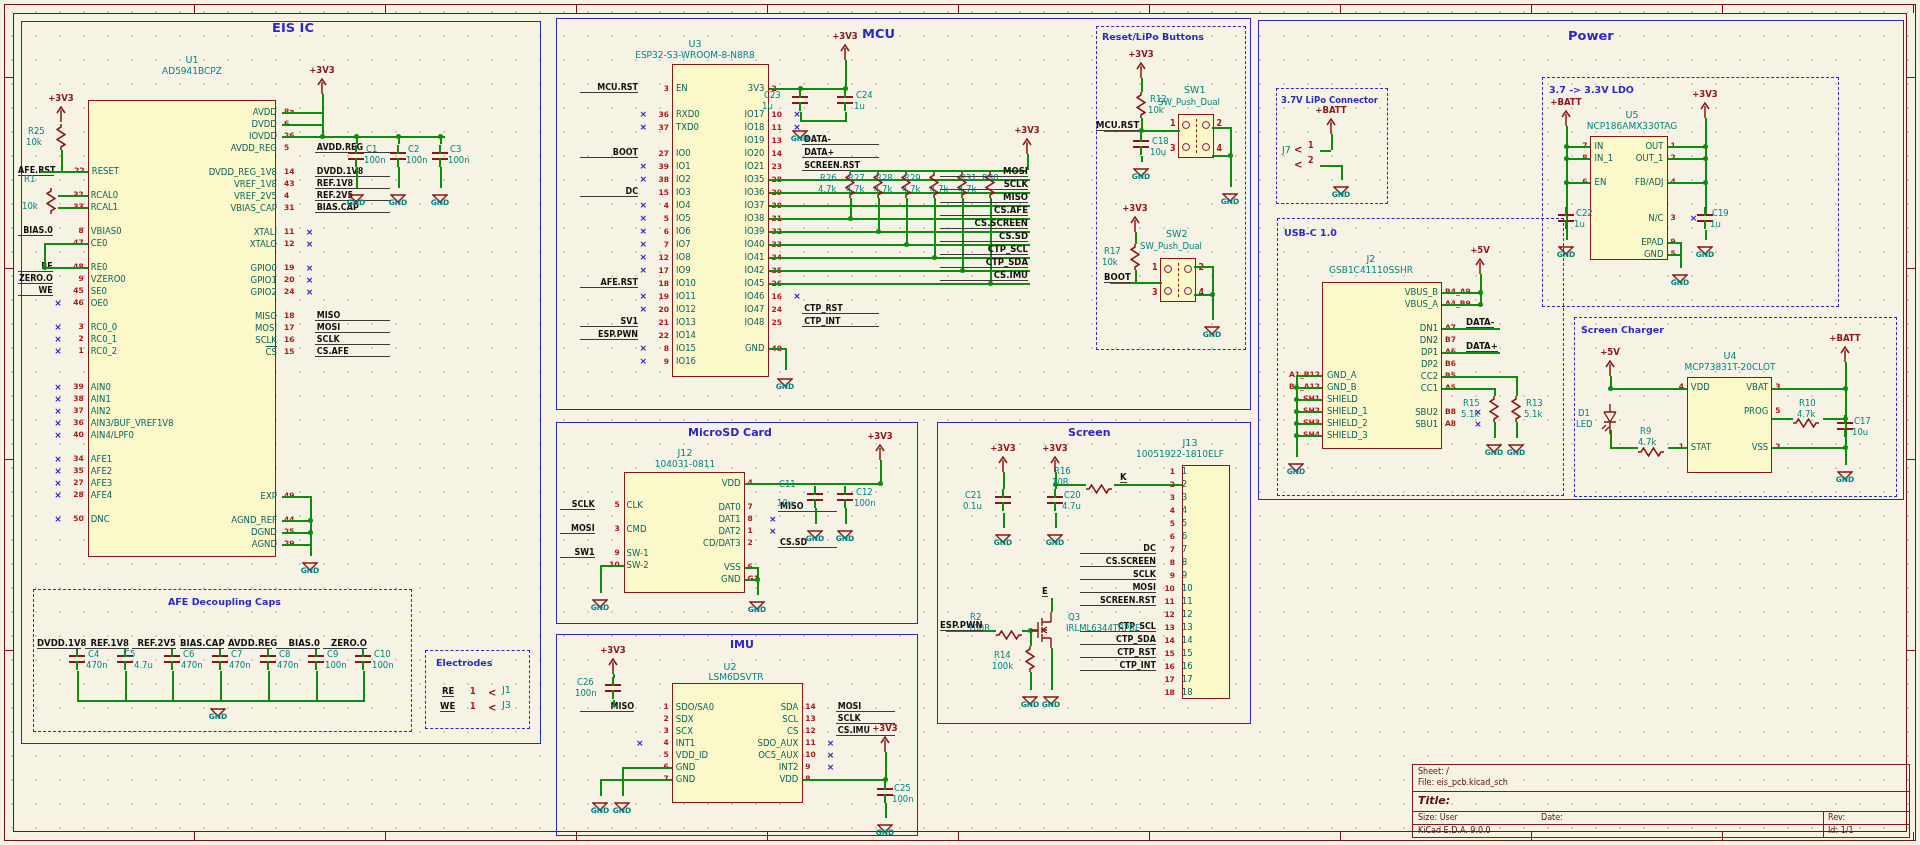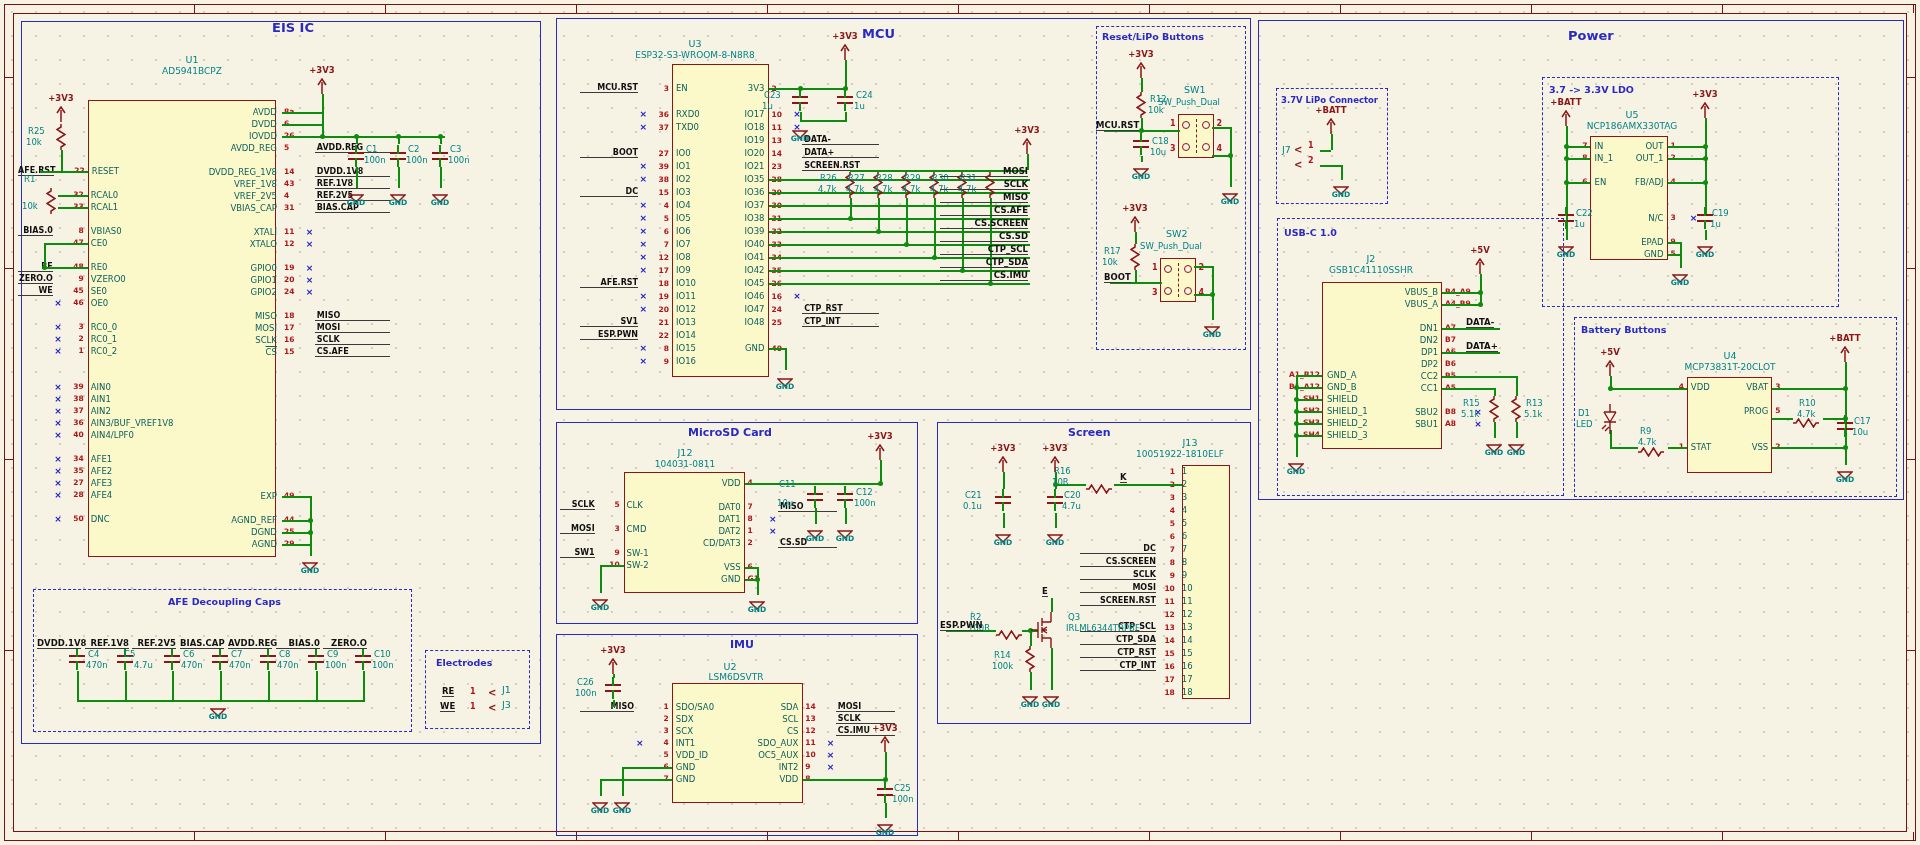--- a/index.html
+++ b/index.html
@@ -104,21 +104,21 @@
   <span class="sec-title md" style="left:688px;top:426px">MicroSD Card</span>
   <span class="sec-title md" style="left:730px;top:638px">IMU</span>
   <span class="sec-title md" style="left:1068px;top:426px">Screen</span>
   <span class="sec-title" style="left:1568px;top:28px">Power</span>
   <span class="sec-title sm" style="left:168px;top:596px">AFE Decoupling Caps</span>
   <span class="sec-title sm" style="left:436px;top:657px">Electrodes</span>
   <span class="sec-title sm" style="left:1102px;top:31px">Reset/LiPo Buttons</span>
   <span class="sec-title sm" style="left:1281px;top:95px;font-size:8.5px">3.7V LiPo Connector</span>
   <span class="sec-title sm" style="left:1549px;top:84px">3.7 -&gt; 3.3V LDO</span>
   <span class="sec-title sm" style="left:1284px;top:227px">USB-C 1.0</span>
-  <span class="sec-title sm" style="left:1581px;top:324px">Battery Buttons</span>
+  <span class="sec-title sm" style="left:1581px;top:324px">Screen Charger</span>
 
   <div class="ic" style="left:18px;top:100px;width:348px;height:457px">
     <div class="ic-body" style="left:70px;right:90px;top:0;bottom:0"></div>
     <div class="ic-ref" style="left:0;right:0;top:-46px">U1</div>
     <div class="ic-val" style="left:0;right:0;top:-34px">AD5941BCPZ</div>
     <div class="pins pl u1l" style="left:0;top:65px;width:212px">
   <div class="pin">
           <span class="net">AFE.RST</span>
           <span class="nc"></span>
           <span class="num">22</span>
@@ -1617,20 +1617,34 @@
 
   <span class="netlbl" style="left:442px;top:686px">RE</span>
   <span class="rnum" style="left:470px;top:687px">1</span>
   <span class="opin" style="left:488px;top:688px">&lt;</span>
   <span class="swref" style="left:502px;top:684px">J1</span>
   <span class="netlbl" style="left:440px;top:701px">WE</span>
   <span class="rnum" style="left:470px;top:702px">1</span>
   <span class="opin" style="left:488px;top:703px">&lt;</span>
   <span class="swref" style="left:502px;top:699px">J3</span>
 
+  <div class="tblock">
+    <span class="tbtxt" style="left:5px;top:2px">Sheet: /</span>
+    <span class="tbtxt" style="left:5px;top:13px">File: eis_pcb.kicad_sch</span>
+    <div class="line" style="top:26px"></div>
+    <span class="tbtxt tbtitle" style="left:5px;top:29px">Title:</span>
+    <div class="line" style="top:46px"></div>
+    <span class="tbtxt" style="left:5px;top:48px">Size: User</span>
+    <span class="tbtxt" style="left:128px;top:48px">Date:</span>
+    <span class="tbtxt" style="left:415px;top:48px">Rev:</span>
+    <div class="line" style="top:59px"></div>
+    <span class="tbtxt" style="left:5px;top:61px">KiCad E.D.A. 9.0.0</span>
+    <span class="tbtxt" style="left:415px;top:61px">Id: 1/1</span>
+    <div class="vline"></div>
+  </div>
 <div class="wire" style="left:61px;top:150px;width:1.6px;height:21px"></div>
     <div class="wire" style="left:40px;top:171px;width:48px;height:1.6px"></div>
     <div class="wire" style="left:58px;top:195px;width:30px;height:1.6px"></div>
     <div class="wire" style="left:58px;top:207px;width:30px;height:1.6px"></div>
     <div class="wire" style="left:44px;top:243px;width:1.6px;height:24px"></div>
     <div class="wire" style="left:44px;top:243px;width:44px;height:1.6px"></div>
     <div class="wire" style="left:44px;top:267px;width:44px;height:1.6px"></div>
     <div class="wire" style="left:282px;top:112px;width:40px;height:1.6px"></div>
     <div class="wire" style="left:282px;top:124px;width:40px;height:1.6px"></div>
     <div class="wire" style="left:282px;top:136px;width:163px;height:1.6px"></div>
@@ -1869,21 +1883,21 @@
     <span class="pref" style="left:876px;top:173px">R28</span>
     <span class="pref" style="left:874px;top:184px">4.7k</span>
     <div class="glyph" style="left:929px;top:172px"><svg width="10" height="26" viewBox="0 0 10 26">
         <path d="M5 0 L5 3 L1 5.5 L9 10.5 L1 15.5 L9 20.5 L5 23 L5 26" fill="none" stroke="#8a1616" stroke-width="1.5"></path>
       </svg></div>
     <span class="pref" style="left:904px;top:173px">R29</span>
     <span class="pref" style="left:902px;top:184px">4.7k</span>
     <div class="glyph" style="left:957px;top:172px"><svg width="10" height="26" viewBox="0 0 10 26">
         <path d="M5 0 L5 3 L1 5.5 L9 10.5 L1 15.5 L9 20.5 L5 23 L5 26" fill="none" stroke="#8a1616" stroke-width="1.5"></path>
       </svg></div>
-    <span class="pref" style="left:932px;top:173px">R30</span>
+    <span class="pref" style="left:982px;top:173px">R30</span>
     <span class="pref" style="left:930px;top:184px">4.7k</span>
     <div class="glyph" style="left:985px;top:172px"><svg width="10" height="26" viewBox="0 0 10 26">
         <path d="M5 0 L5 3 L1 5.5 L9 10.5 L1 15.5 L9 20.5 L5 23 L5 26" fill="none" stroke="#8a1616" stroke-width="1.5"></path>
       </svg></div>
     <span class="pref" style="left:960px;top:173px">R31</span>
     <span class="pref" style="left:958px;top:184px">4.7k</span>
     <div class="glyph" style="left:1136px;top:92px"><svg width="10" height="26" viewBox="0 0 10 26">
         <path d="M5 0 L5 3 L1 5.5 L9 10.5 L1 15.5 L9 20.5 L5 23 L5 26" fill="none" stroke="#8a1616" stroke-width="1.5"></path>
       </svg></div>
     <span class="pref" style="left:1150px;top:94px">R12</span>

